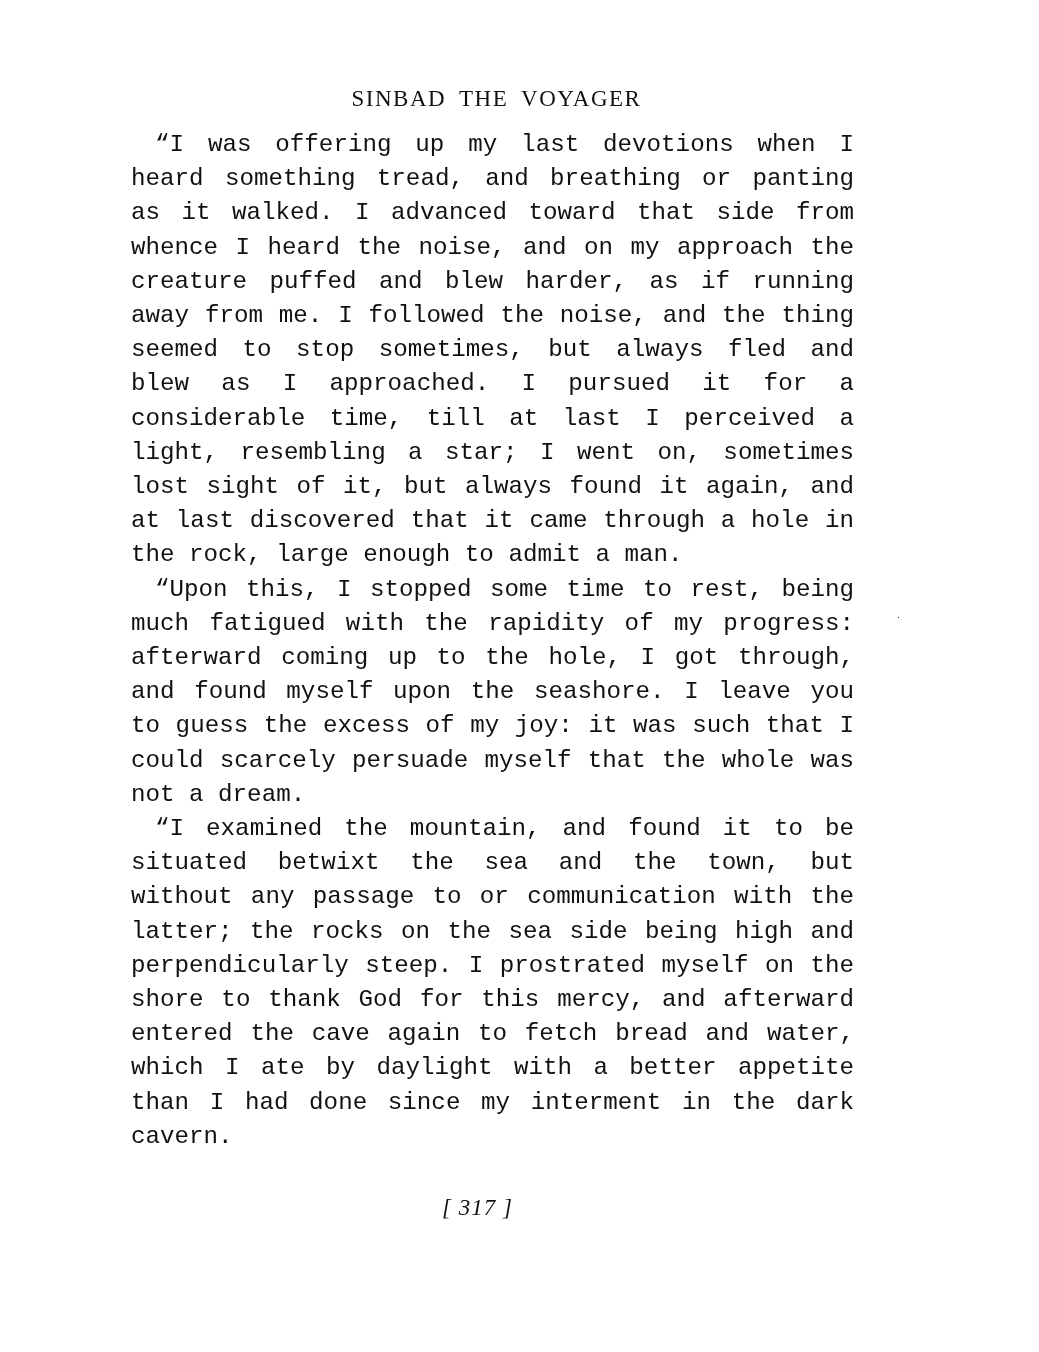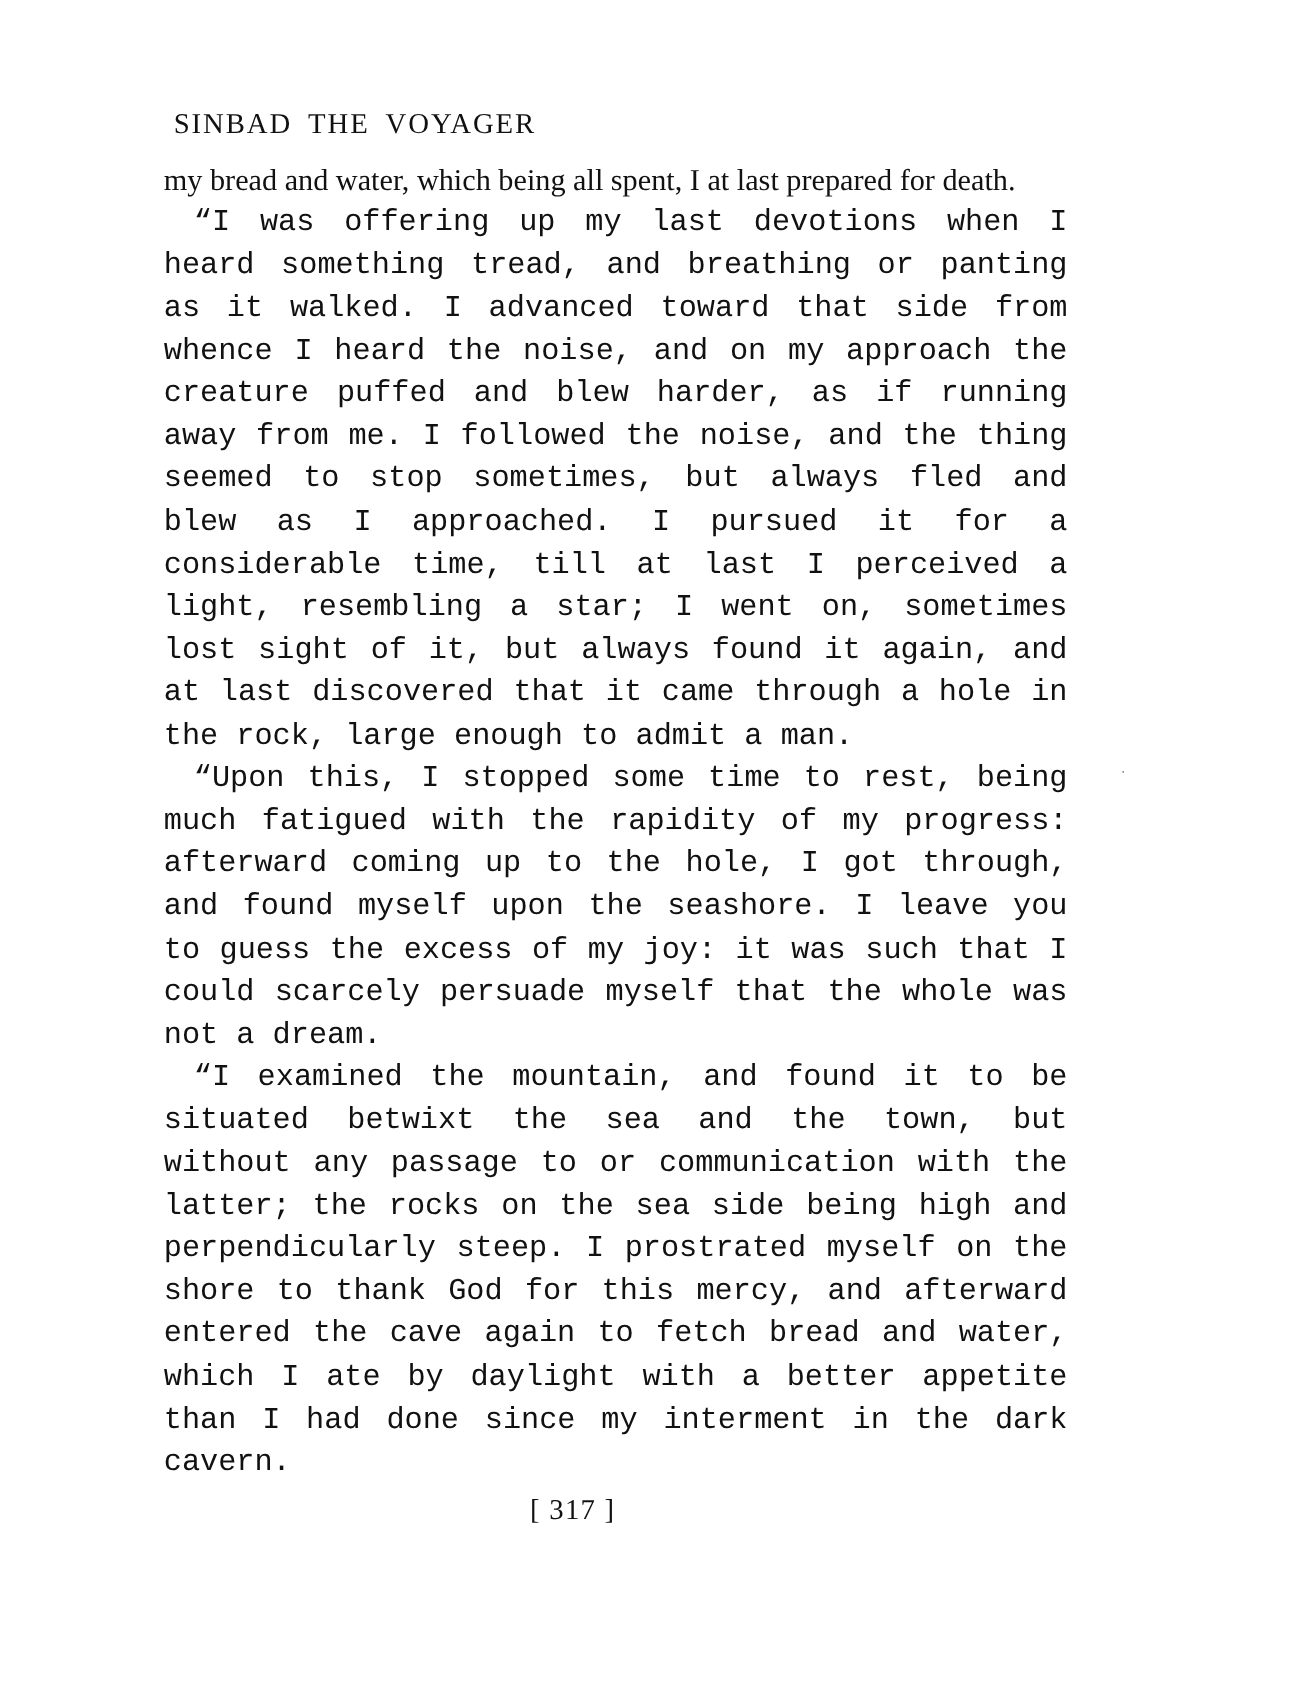--- a/index.html
+++ b/index.html
@@ -15,21 +15,21 @@
       color: #111111;
       font-family: "Liberation Serif", "DejaVu Serif", serif;
     }
     .page {
       position: absolute;
       left: 131px;
       top: 82px;
       width: 723px;
     }
     .running-head {
-      text-align: left;
+      text-align: center;
       font-size: 23px;
       letter-spacing: 1.5px;
       word-spacing: 6px;
       line-height: 34px;
       height: 46px;
       margin-left: 8px;
     }
     .body-text {
       font-size: 24.2px;
       line-height: 34.2px;
@@ -51,40 +51,40 @@
       left: 0;
       width: 100%;
       top: 1195px;
       text-align: center;
       font-size: 23px;
       letter-spacing: 1px;
       font-family: "Liberation Serif", "DejaVu Serif", serif;
     }
     .folio-inner {
       position: absolute;
-      left: 424px;
+      left: 442px;
       top: 0;
+      font-style: italic;
     }
     .stray-mark {
       position: absolute;
       left: 898px;
       top: 617px;
       width: 1px;
       height: 1px;
       background: #333;
     }
   </style>
 </head>
 <body>
 
 <div class="page">
   <div class="running-head">SINBAD THE VOYAGER</div>
 
   <div class="body-text">
-    <p class="para first">my bread and water, which being all spent, I at last prepared for death.</p>
     <p class="para indent">“I was offering up my last devotions when I heard something tread, and breathing or panting as it walked. I advanced toward that side from whence I heard the noise, and on my approach the creature puffed and blew harder, as if running away from me. I followed the noise, and the thing seemed to stop sometimes, but always fled and blew as I approached. I pursued it for a considerable time, till at last I perceived a light, resembling a star; I went on, sometimes lost sight of it, but always found it again, and at last discovered that it came through a hole in the rock, large enough to admit a man.</p>
     <p class="para indent">“Upon this, I stopped some time to rest, being much fatigued with the rapidity of my progress: afterward coming up to the hole, I got through, and found myself upon the seashore. I leave you to guess the excess of my joy: it was such that I could scarcely persuade myself that the whole was not a dream.</p>
     <p class="para indent">“I examined the mountain, and found it to be situated betwixt the sea and the town, but without any passage to or communication with the latter; the rocks on the sea side being high and perpendicularly steep. I prostrated myself on the shore to thank God for this mercy, and afterward entered the cave again to fetch bread and water, which I ate by daylight with a better appetite than I had done since my interment in the dark cavern.</p>
   </div>
 </div>
 
 <div class="folio">
   <span class="folio-inner">[ 317 ]</span>
 </div>
 

